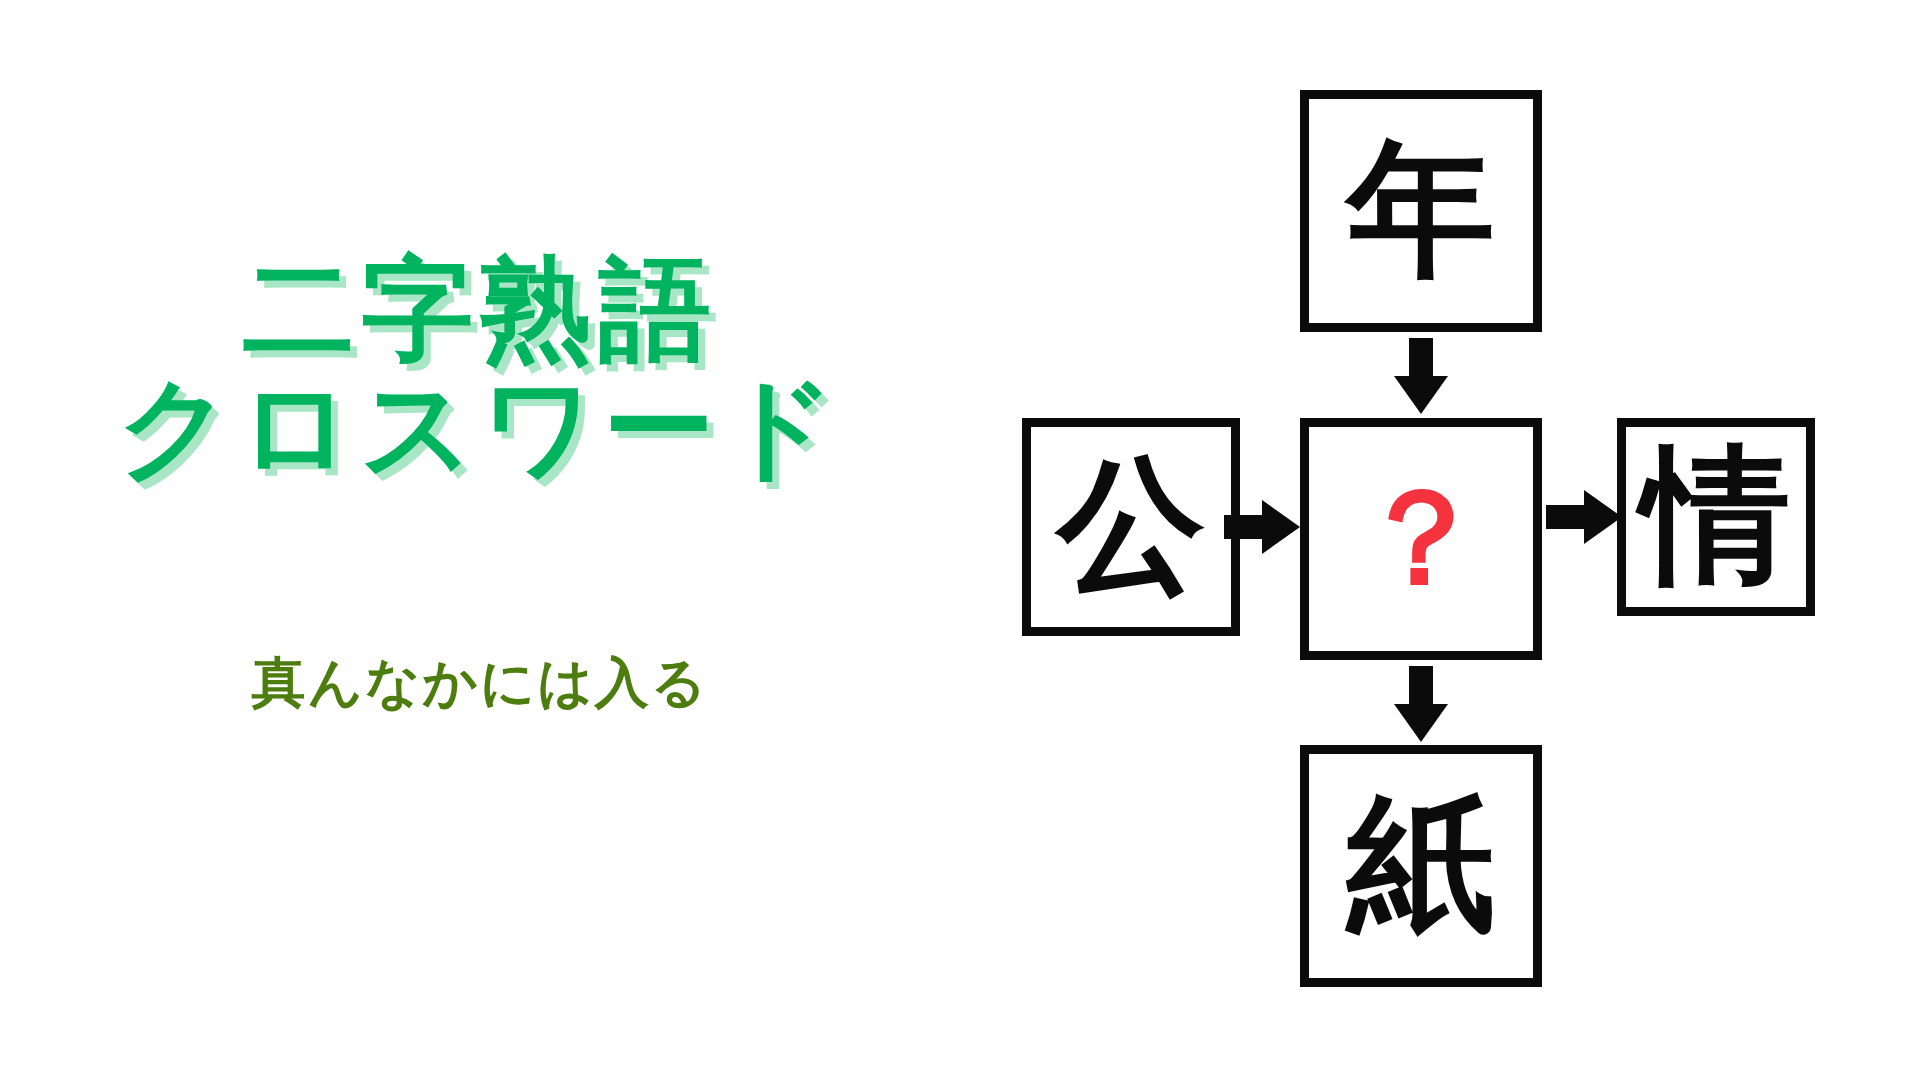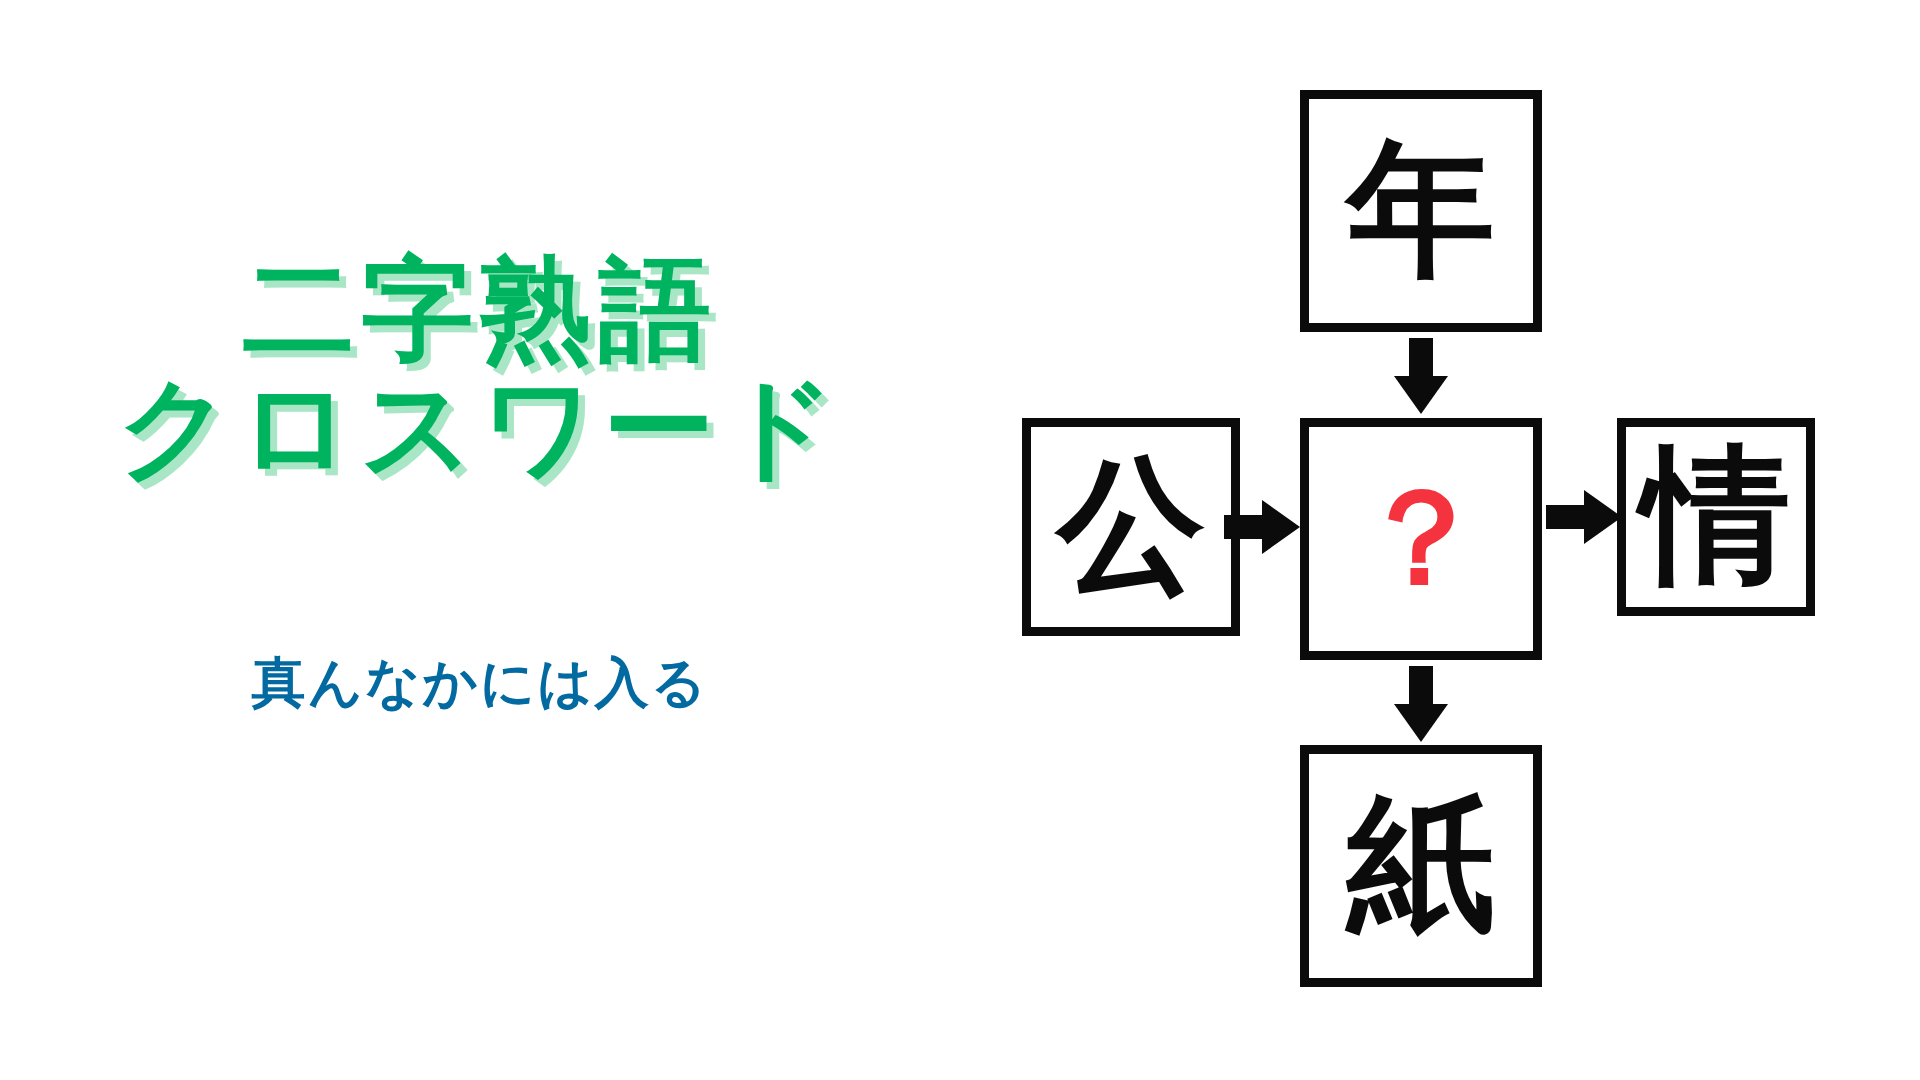--- a/index.html
+++ b/index.html
@@ -53,21 +53,21 @@
   .subtitle-block {
     position: absolute;
     left: 0;
     top: 652px;
     width: 960px;
     text-align: center;
   }
   .subtitle-line {
     font-family: "DejaVu Sans", "Liberation Sans", sans-serif;
     font-weight: 700;
-    color: #0369a1;
+    color: #4d7c0f;
     font-size: 54px;
     line-height: 1.13;
     letter-spacing: 0.04em;
     white-space: nowrap;
   }
 
   
   #diagram {
     position: absolute;
     left: 980px;

